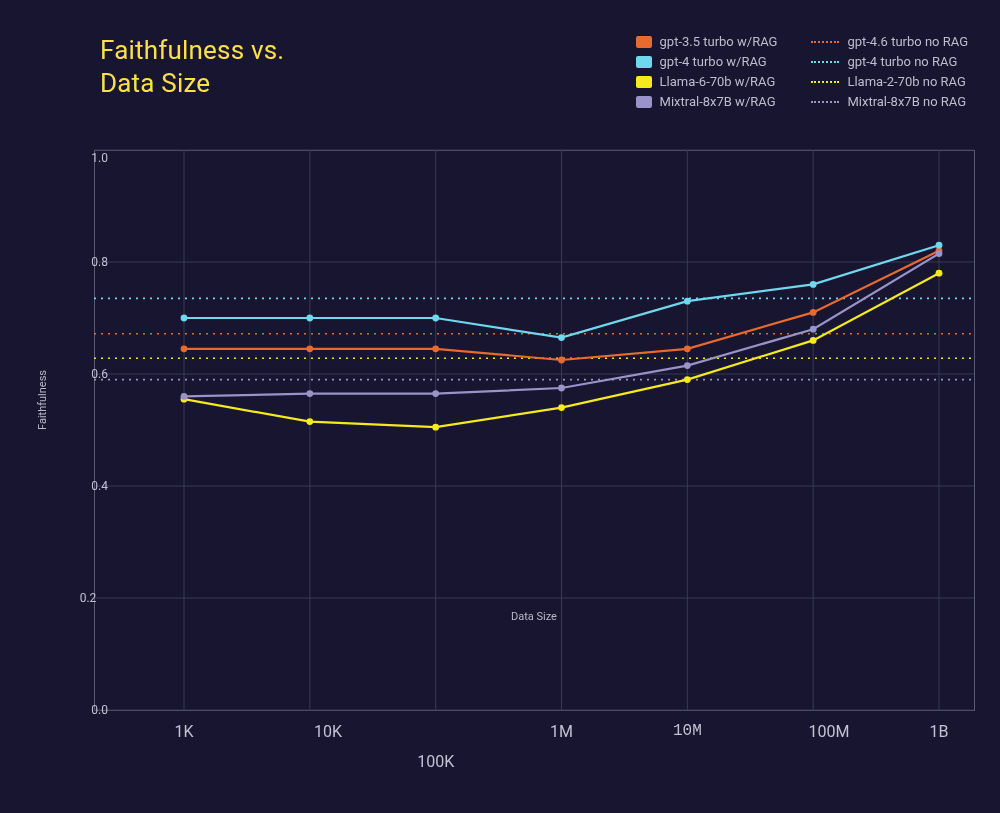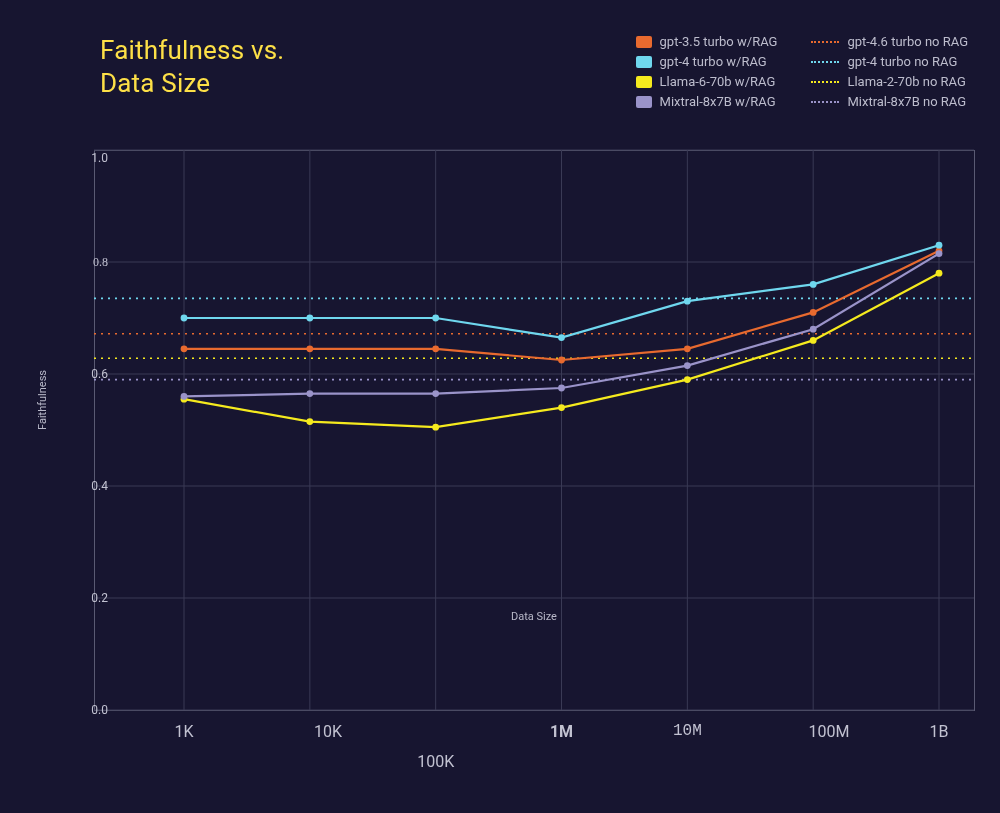--- a/index.html
+++ b/index.html
@@ -250,31 +250,31 @@
           <circle cx="467.5" cy="238" r="3.4" fill="#9a93c9" class="series-dot"></circle>
           <circle cx="593.3333333333333" cy="215.60000000000002" r="3.4" fill="#9a93c9" class="series-dot"></circle>
           <circle cx="719.1666666666667" cy="179.2" r="3.4" fill="#9a93c9" class="series-dot"></circle>
           <circle cx="845" cy="103.60000000000002" r="3.4" fill="#9a93c9" class="series-dot"></circle>
         </svg>
     </div>
   </div>
 
   <div id="ytick-holder">
       <div class="y-tick-label" style="top: 710px;">0.0</div>
-      <div class="y-tick-label" style="top: 598px;">0.2</div>
+      <div class="y-tick-label" style="top: 598px; text-align: center;">0.2</div>
       <div class="y-tick-label" style="top: 486px;">0.4</div>
       <div class="y-tick-label" style="top: 374px;">0.6</div>
-      <div class="y-tick-label" style="top: 262px; font-family: Liberation Serif, serif;">0.8</div>
+      <div class="y-tick-label" style="top: 262px;">0.8</div>
       <div class="y-tick-label" style="top: 158px;">1.0</div>
     </div>
   <div id="xtick-holder">
       <div class="x-tick-label" style="left: 184px; top: 722px;">1K</div>
       <div class="x-tick-label" style="left: 328px; top: 722px;">10K</div>
       <div class="x-tick-label" style="left: 435.667px; top: 752px;">100K</div>
-      <div class="x-tick-label" style="left: 561.5px; top: 722px; font-weight: bold;">1M</div>
+      <div class="x-tick-label" style="left: 561.5px; top: 722px;">1M</div>
       <div class="x-tick-label" style="left: 687.333px; top: 722px; font-family: Liberation Mono, monospace;">10M</div>
       <div class="x-tick-label" style="left: 829px; top: 722px;">100M</div>
       <div class="x-tick-label" style="left: 939px; top: 722px; text-align: right;">1B</div>
     </div>
 
   <div class="x-axis-title" style="left: calc(94px + 440px);">Data Size</div>
 
 </div>
 
 </body></html>

